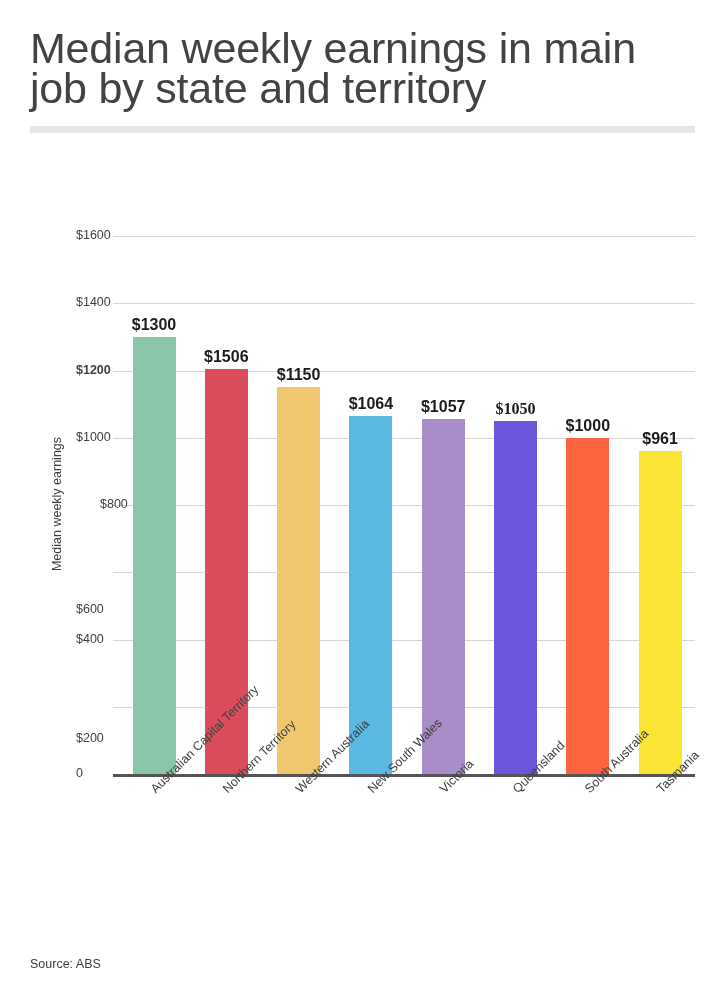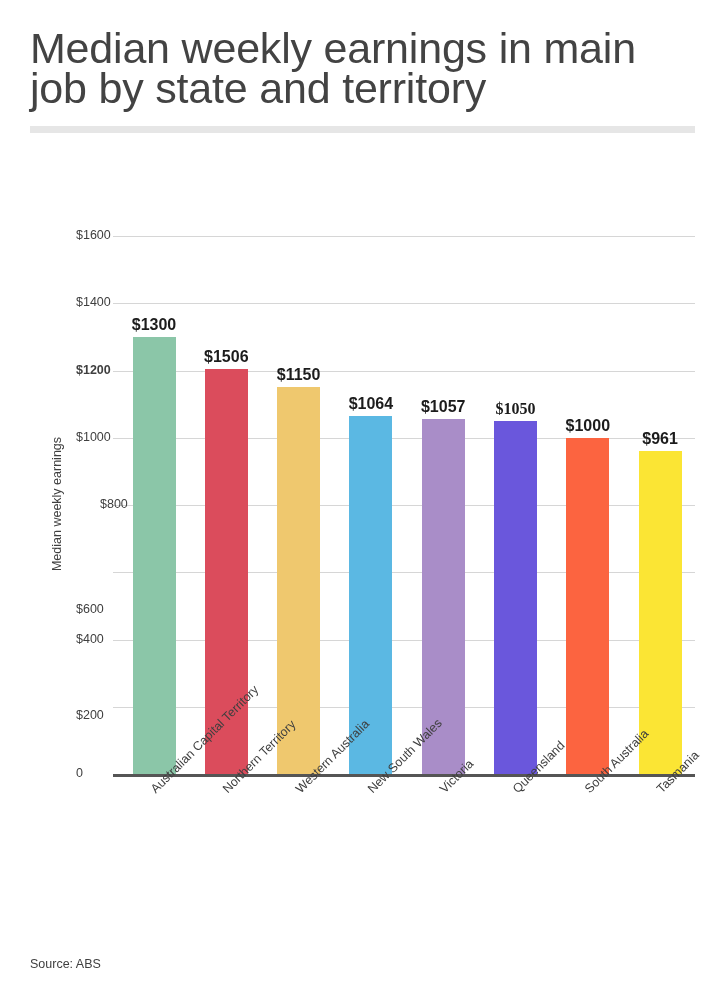--- a/index.html
+++ b/index.html
@@ -142,21 +142,21 @@
       <div class="gridline" style="top: 505px;"></div>
       <div class="gridline" style="top: 437.75px;"></div>
       <div class="gridline" style="top: 370.5px;"></div>
       <div class="gridline" style="top: 303.25px;"></div>
       <div class="gridline" style="top: 236px;"></div>
     </div>
   <div id="ytick-labels">
       <div class="ytick-wrap" style="top: 766px;">
         <div class="ytick-label">0</div>
       </div>
-      <div class="ytick-wrap" style="top: 708px;">
+      <div class="ytick-wrap" style="top: 731px;">
         <div class="ytick-label">$200</div>
       </div>
       <div class="ytick-wrap" style="top: 631.5px;">
         <div class="ytick-label">$400</div>
       </div>
       <div class="ytick-wrap" style="top: 582px; margin-top: 20px;">
         <div class="ytick-label">$600</div>
       </div>
       <div class="ytick-wrap" style="top: 497px; margin-left: 24px;">
         <div class="ytick-label">$800</div>

